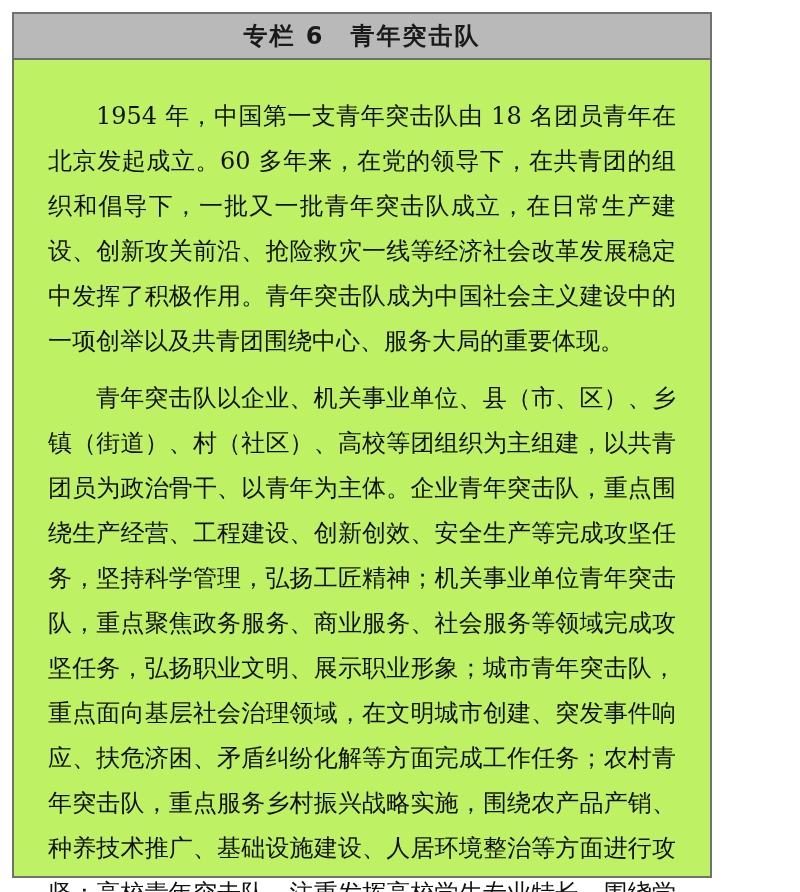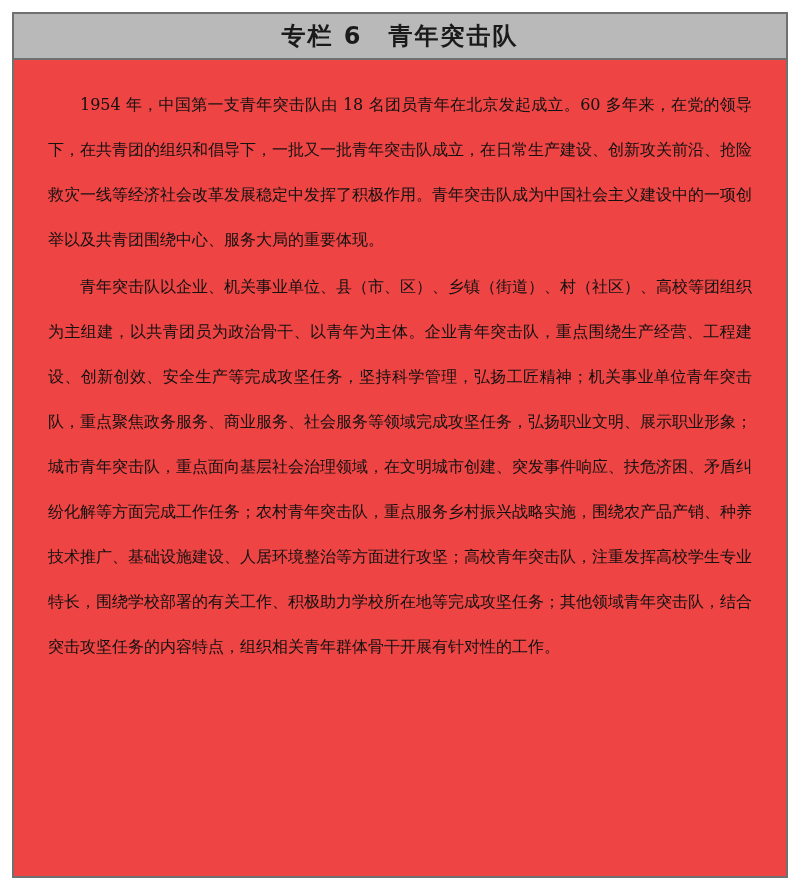--- a/index.html
+++ b/index.html
@@ -9,25 +9,25 @@
   }
   body {
     width: 800px;
     height: 892px;
     font-family: "Liberation Serif", "DejaVu Serif", serif;
   }
   .box {
     position: absolute;
     left: 12px;
     top: 12px;
-    width: 776px;
+    width: 700px;
     height: 866px;
     border: 2px solid #6f7070;
     box-sizing: border-box;
-    background: #ef4444;
+    background: #bef264;
   }
   .title-bar {
     height: 46px;
     background: #b9b9b9;
     border-bottom: 2px solid #6f7070;
     display: flex;
     align-items: center;
     justify-content: center;
     box-sizing: border-box;
   }
@@ -36,22 +36,22 @@
     font-weight: bold;
     font-size: 24px;
     letter-spacing: 2px;
     color: #1a1a1a;
   }
   .body-area {
     padding: 22px 34px 10px 34px;
     box-sizing: border-box;
   }
   p.para {
-    margin: 0 0 2px 0;
-    font-size: 16px;
+    margin: 12px 0 2px 0;
+    font-size: 24px;
     line-height: 45px;
     text-align: justify;
     text-justify: inter-ideograph;
     text-indent: 2em;
     color: #111111;
     font-family: "DejaVu Serif", "Liberation Serif", serif;
     letter-spacing: 0px;
   }
 </style>
 </head>

